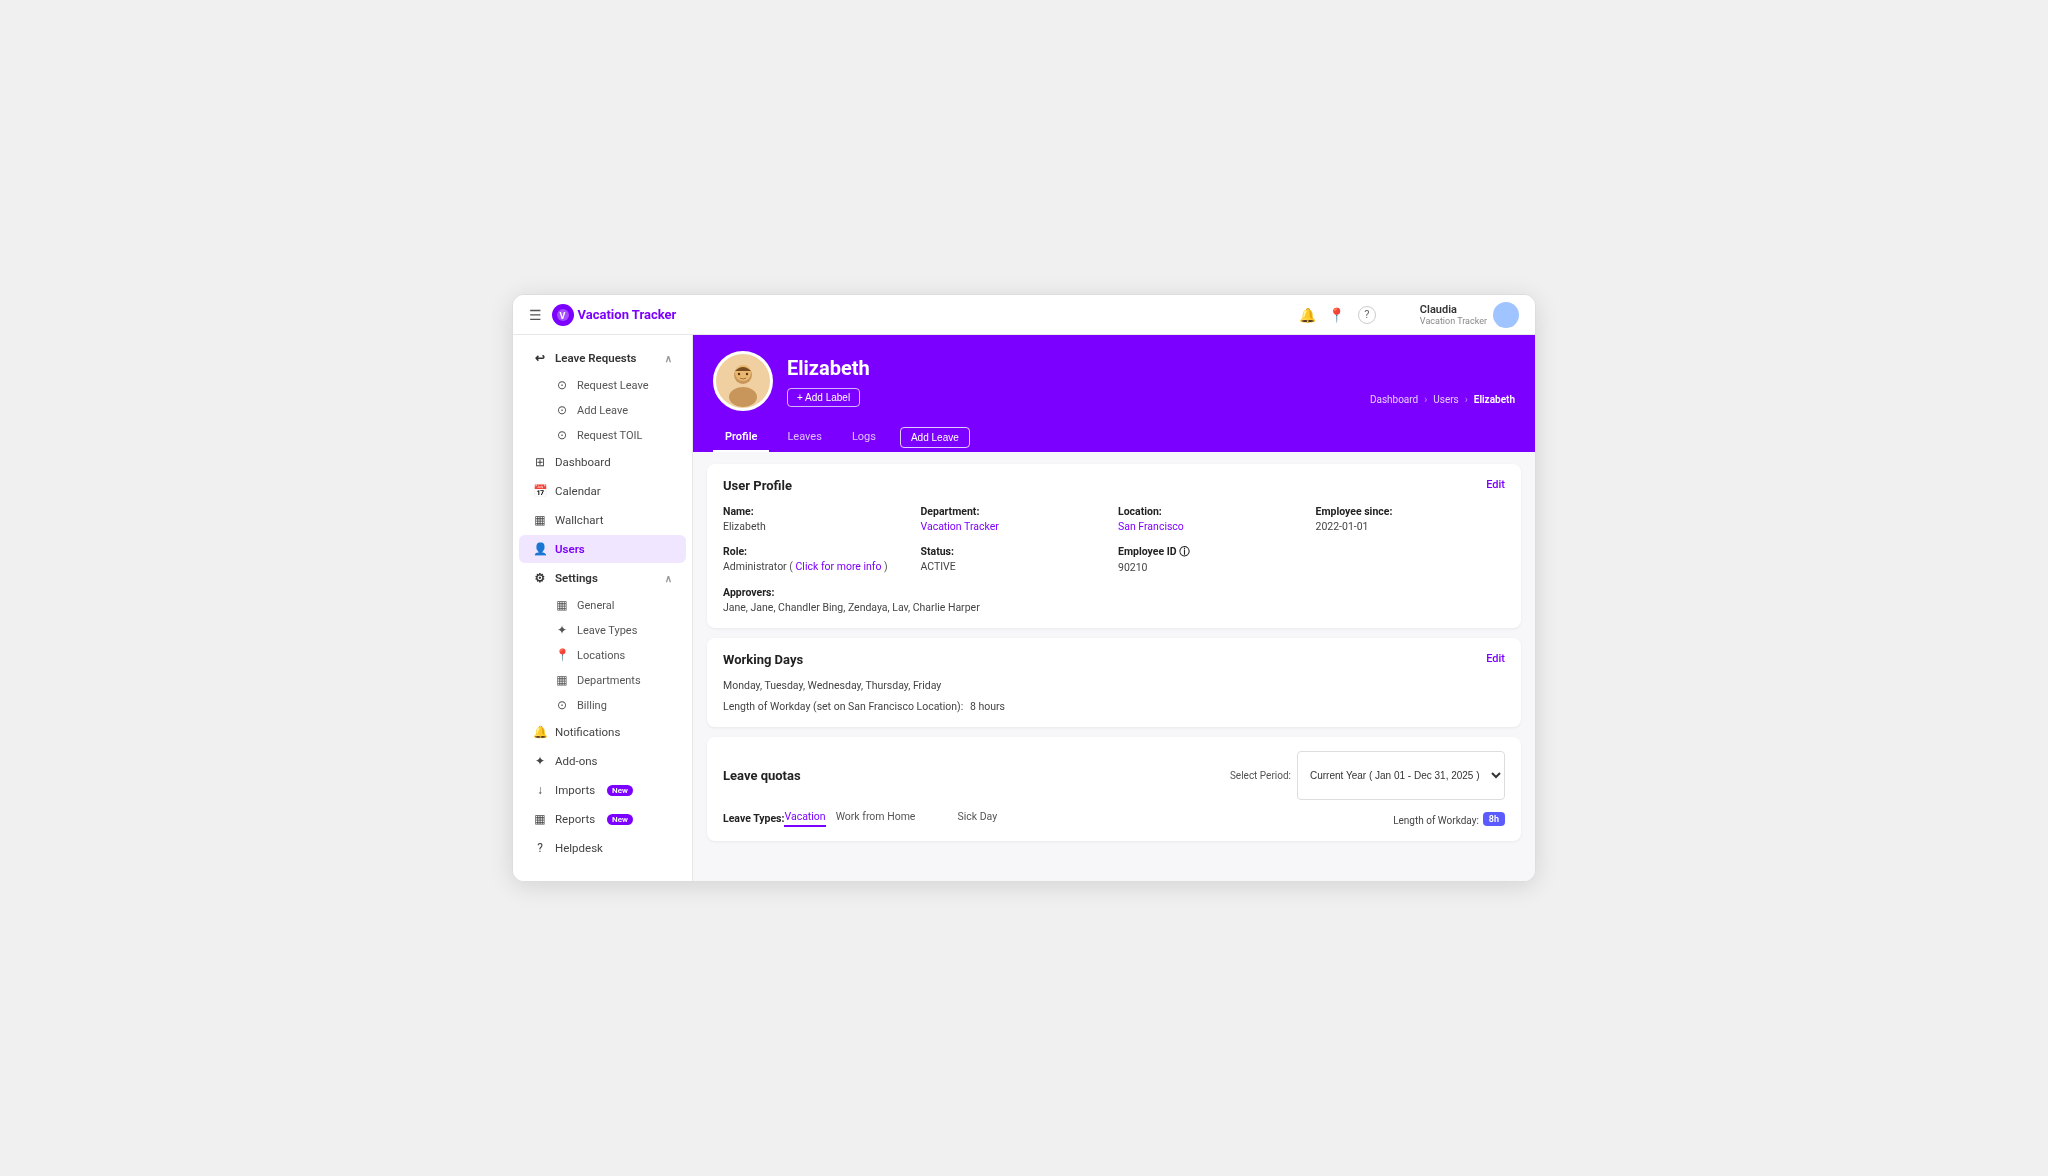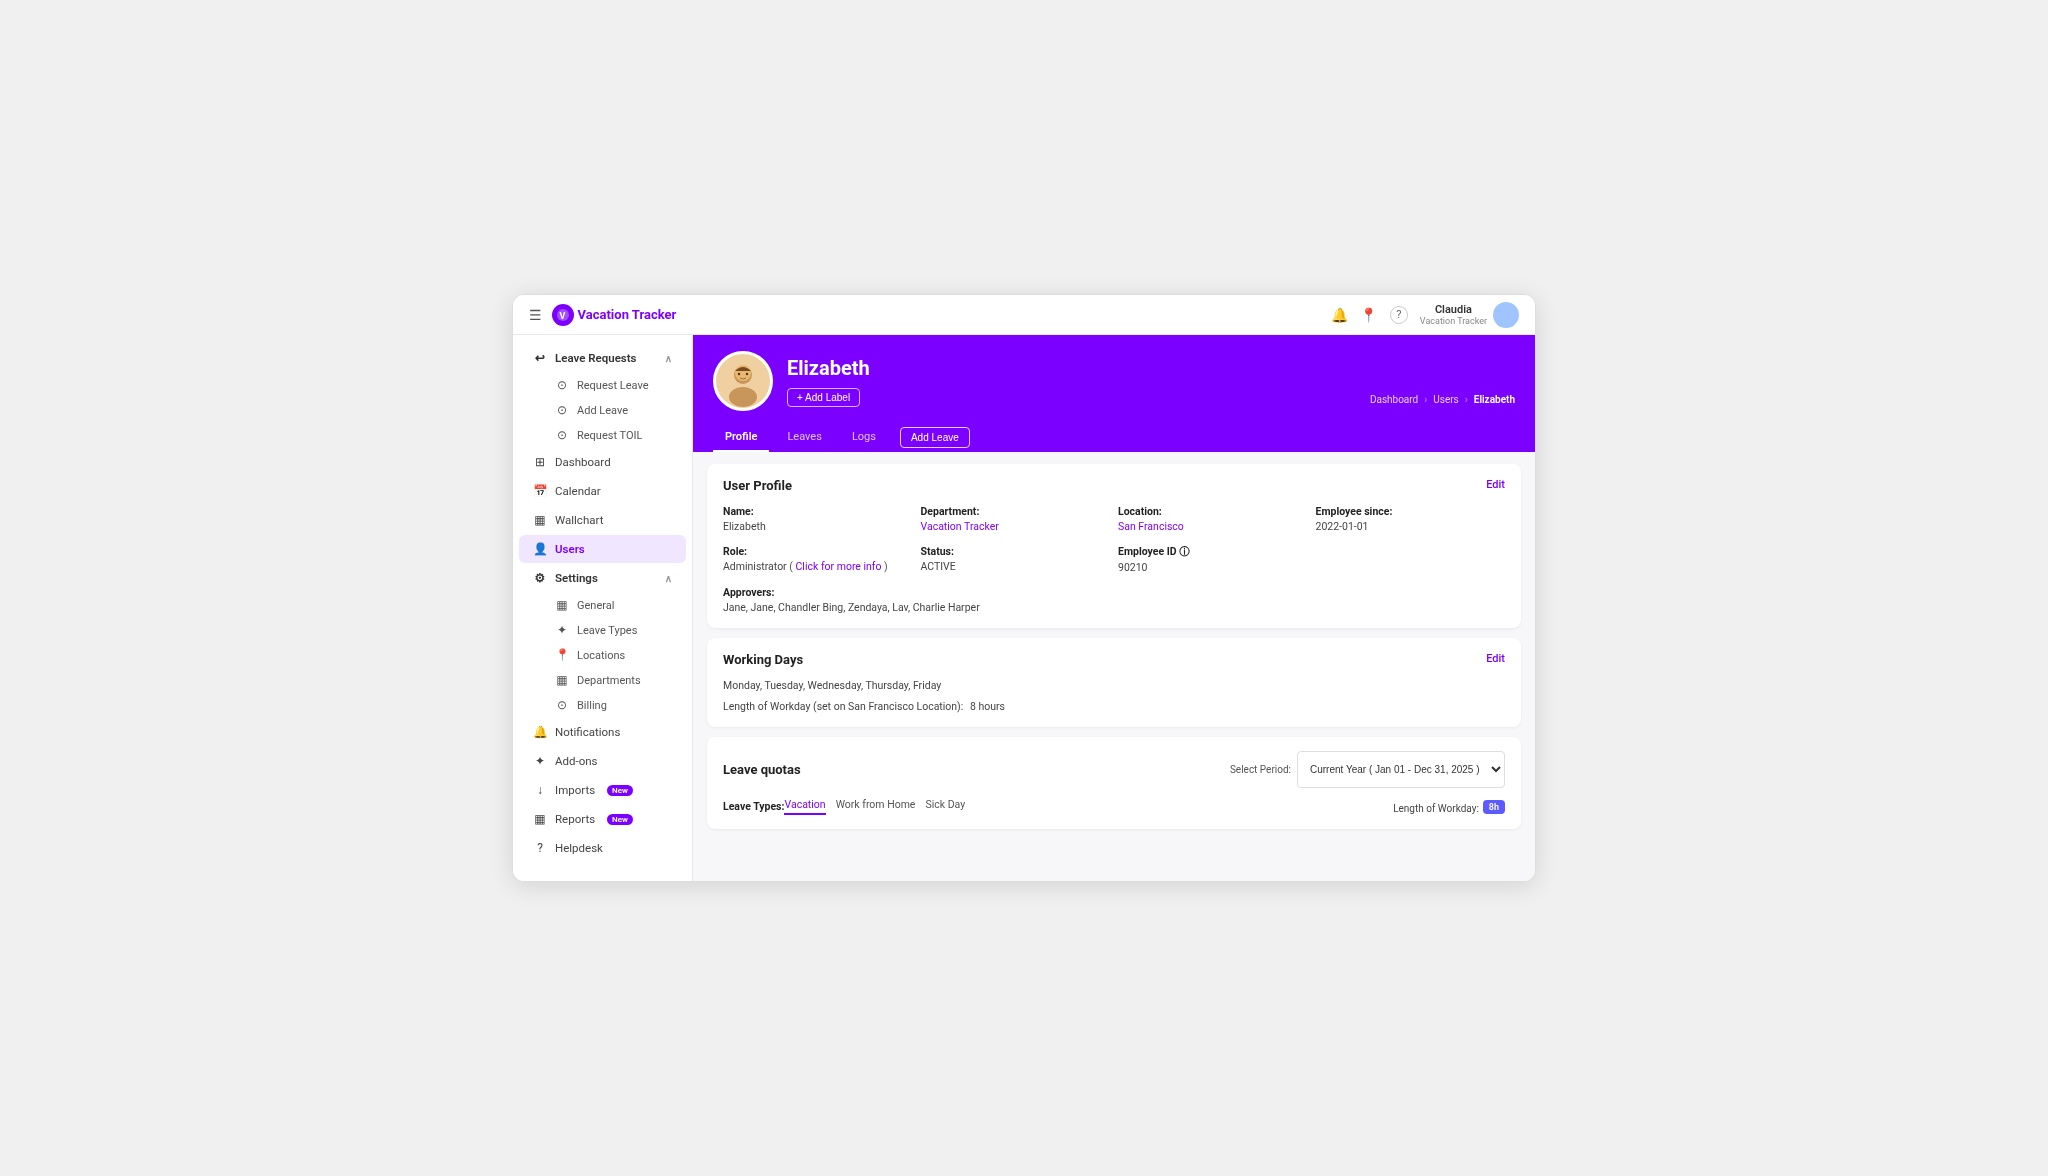--- a/index.html
+++ b/index.html
@@ -74,21 +74,22 @@
       color: #666;
       font-size: 14px;
       cursor: pointer;
     }
     .user-info {
       display: flex;
       align-items: center;
       gap: 6px;
     }
     .user-text {
-      text-align: center;
+      text-align: left;
+      margin-left: 32px;
     }
     .user-name {
       font-size: 11px;
       font-weight: 600;
       color: #333;
       display: block;
     }
     .user-sub {
       font-size: 9px;
       color: #888;
@@ -344,21 +345,21 @@
       gap: 6px;
     }
     .select-period-label {
       font-size: 10px;
       color: #555;
     }
     .period-select {
       font-size: 10px;
       border: 1px solid #ddd;
       border-radius: 4px;
-      padding: 11px 8px;
+      padding: 17px 8px;
       color: #333;
       background: white;
       cursor: pointer;
     }
     .leave-types-row {
       display: flex;
       align-items: center;
       gap: 14px;
       margin-top: 10px;
       justify-content: space-between;
@@ -366,21 +367,21 @@
     .leave-type-tags {
       display: flex;
       gap: 10px;
     }
     .leave-type-tag {
       font-size: 10.5px;
       cursor: pointer;
     }
     .leave-type-tag.vacation { color: #7c00ff; border-bottom: 2px solid #7c00ff; padding-bottom: 2px; }
     .leave-type-tag.wfh { color: #555; }
-    .leave-type-tag.sick { color: #555; }
+    .leave-type-tag.sick { color: #555; margin-left: 32px; }
     .workday-badge {
       display: flex;
       align-items: flex-end;
       gap: 4px;
       font-size: 10px;
       color: #444;
     }
     .hours-badge {
       background: #5b5bff;
       color: white;

